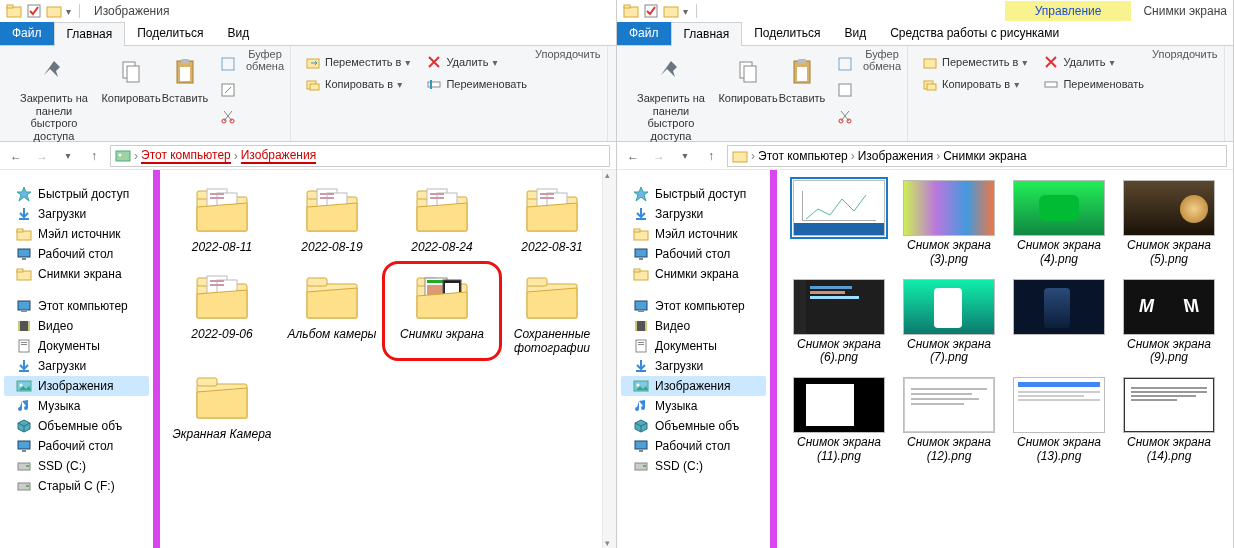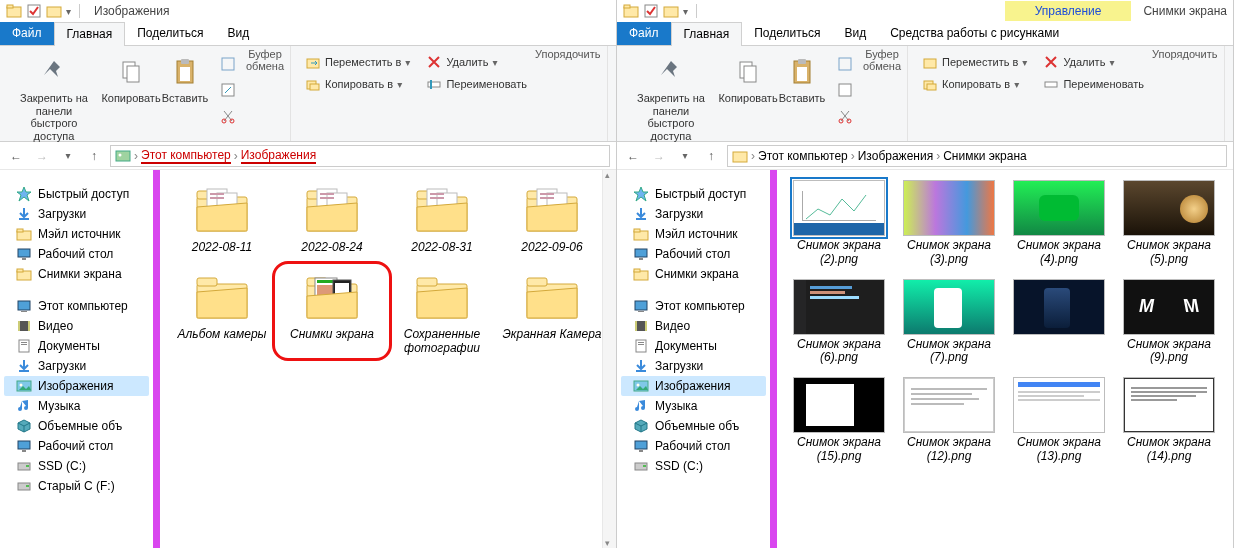--- a/index.html
+++ b/index.html
@@ -448,20 +448,34 @@
                 <svg class="fld" viewBox="0 0 58 48">
                   <rect x="4" y="12" width="50" height="34" rx="2" fill="#ffe9a8" stroke="#d4a93b"></rect>
                   <rect x="4" y="6" width="20" height="8" rx="2" fill="#ffe9a8" stroke="#d4a93b"></rect>
                   <rect x="14" y="4" width="20" height="26" fill="#fff" stroke="#bbb"></rect>
                   <rect x="24" y="8" width="20" height="26" fill="#fff" stroke="#bbb"></rect>
                   <rect x="17" y="8" width="14" height="2" fill="#c9a"></rect>
                   <rect x="17" y="12" width="14" height="2" fill="#c9a"></rect>
                   <path d="M4 22 L54 18 L54 46 L4 46 Z" fill="#ffe08a" stroke="#d4a93b"></path>
                 </svg>
               </div>
+              <div class="lbl">2022-08-19</div>
+            </div>
+            <div class="item">
+              <div class="ficon">
+                <svg class="fld" viewBox="0 0 58 48">
+                  <rect x="4" y="12" width="50" height="34" rx="2" fill="#ffe9a8" stroke="#d4a93b"></rect>
+                  <rect x="4" y="6" width="20" height="8" rx="2" fill="#ffe9a8" stroke="#d4a93b"></rect>
+                  <rect x="14" y="4" width="20" height="26" fill="#fff" stroke="#bbb"></rect>
+                  <rect x="24" y="8" width="20" height="26" fill="#fff" stroke="#bbb"></rect>
+                  <rect x="17" y="8" width="14" height="2" fill="#c9a"></rect>
+                  <rect x="17" y="12" width="14" height="2" fill="#c9a"></rect>
+                  <path d="M4 22 L54 18 L54 46 L4 46 Z" fill="#ffe08a" stroke="#d4a93b"></path>
+                </svg>
+              </div>
               <div class="lbl">2022-08-24</div>
             </div>
             <div class="item">
               <div class="ficon">
                 <svg class="fld" viewBox="0 0 58 48">
                   <rect x="4" y="12" width="50" height="34" rx="2" fill="#ffe9a8" stroke="#d4a93b"></rect>
                   <rect x="4" y="6" width="20" height="8" rx="2" fill="#ffe9a8" stroke="#d4a93b"></rect>
                   <rect x="14" y="4" width="20" height="26" fill="#fff" stroke="#bbb"></rect>
                   <rect x="24" y="8" width="20" height="26" fill="#fff" stroke="#bbb"></rect>
                   <rect x="17" y="8" width="14" height="2" fill="#c9a"></rect>
@@ -876,21 +890,20 @@
             <div class="item">
               <div class="thumb sel">
                 <div class="thumb-inner" style="background:#fff;position:relative">
                   <div style="position:absolute;left:8px;right:8px;top:10px;bottom:14px;border-left:1px solid #aaa;border-bottom:1px solid #aaa"></div>
                   <svg style="position:absolute;inset:0" viewBox="0 0 90 54">
                     <polyline points="12,38 24,28 36,34 48,18 60,30 72,14" stroke="#5b9" fill="none"></polyline>
                   </svg>
                   <div style="position:absolute;bottom:0;left:0;right:0;height:12px;background:#1d65a8"></div>
                 </div>
               </div>
-              <div class="lbl">Снимок экрана (2).png</div>
             </div>
             <div class="item">
               <div class="thumb">
                 <div class="thumb-inner" style="background:linear-gradient(90deg,#ce5,#b7d 35%,#49d 70%,#e74)">
                   <div style="position:absolute"></div>
                 </div>
               </div>
               <div class="lbl">Снимок экрана (3).png</div>
             </div>
             <div class="item">
@@ -945,21 +958,21 @@
                 </div>
               </div>
               <div class="lbl">Снимок экрана (9).png</div>
             </div>
             <div class="item">
               <div class="thumb">
                 <div class="thumb-inner" style="background:#000;position:relative">
                   <div style="position:absolute;left:12px;top:6px;right:30px;bottom:6px;background:#fff"></div>
                 </div>
               </div>
-              <div class="lbl">Снимок экрана (15).png</div>
+              <div class="lbl">Снимок экрана (11).png</div>
             </div>
             <div class="item">
               <div class="thumb">
                 <div class="thumb-inner" style="background:#fff;border:1px solid #ccc;padding:6px">
                   <div style="height:2px;background:#bbb;margin:3px 0"></div>
                   <div style="height:2px;background:#bbb;margin:3px 0;width:80%"></div>
                   <div style="height:2px;background:#bbb;margin:3px 0;width:90%"></div>
                   <div style="height:2px;background:#bbb;margin:3px 0;width:70%"></div>
                 </div>
               </div>

